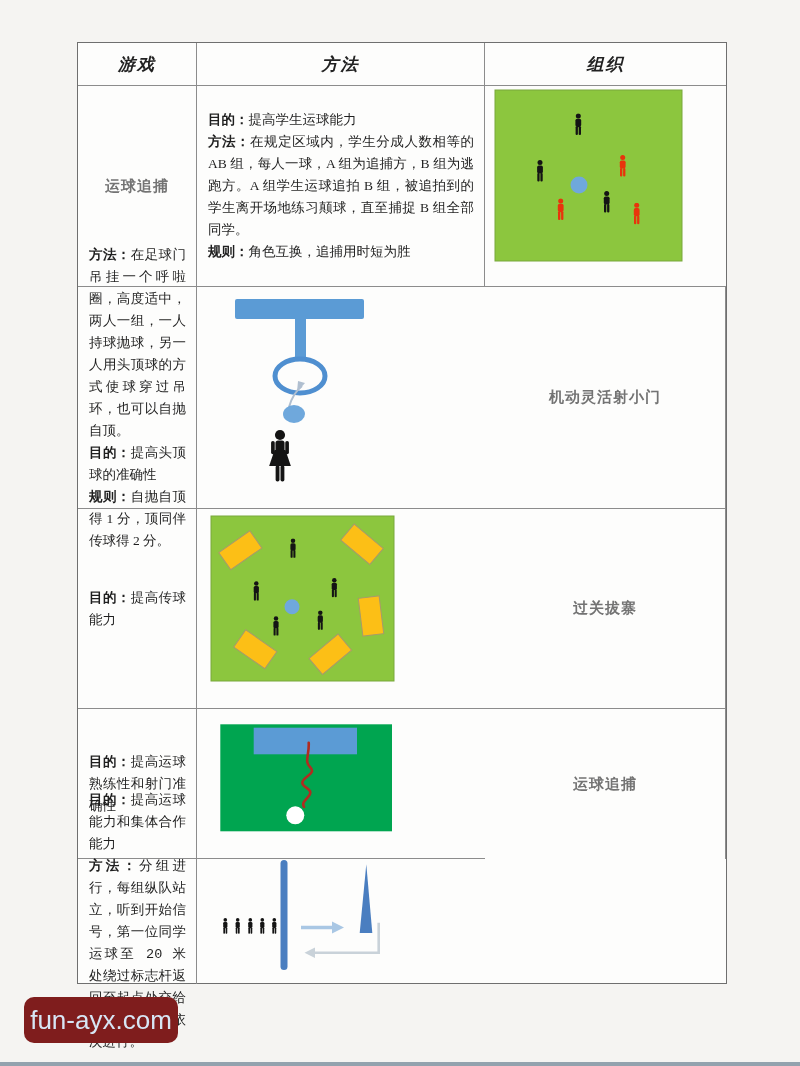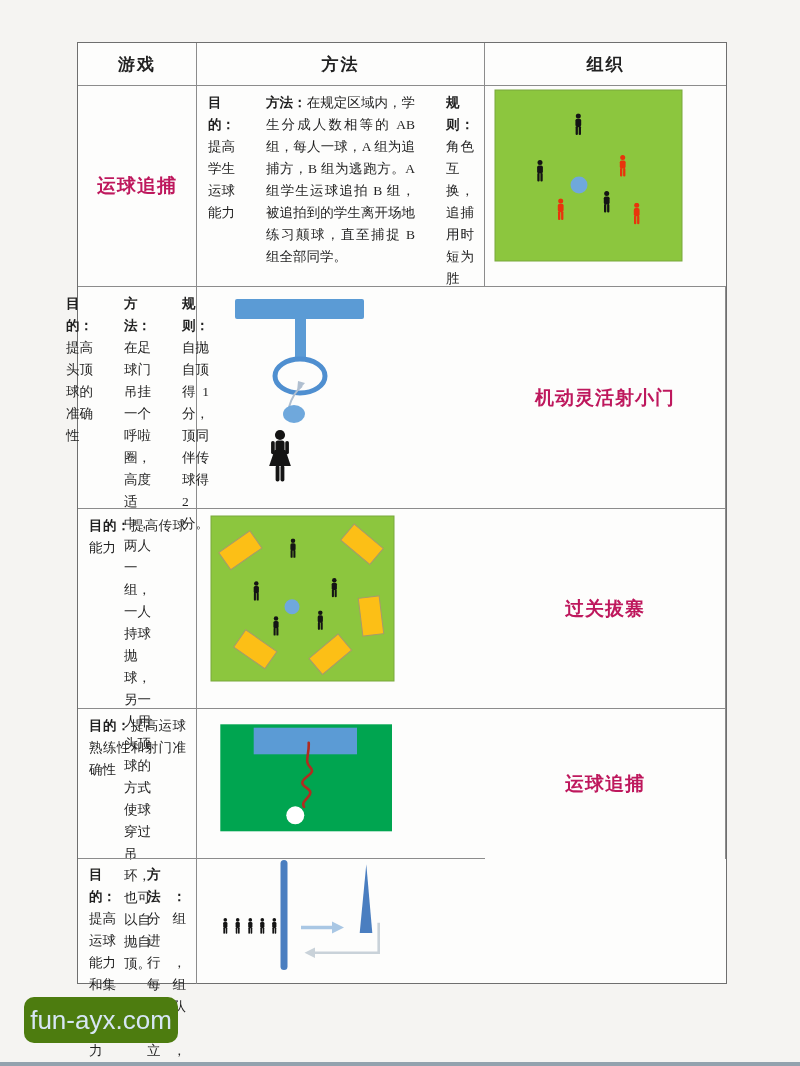--- a/index.html
+++ b/index.html
@@ -14,27 +14,27 @@
     background:#fdfdfc; border:1px solid #6f6f6f;
     display:grid;
     grid-template-columns:119px 288px 241px;
     grid-template-rows:43px 201px 222px 200px 150px 125px;
   }
   .cell { border-right:1px solid #8c8c8c; border-bottom:1px solid #8c8c8c; position:relative; }
   .cell.last-col { border-right:none; }
   .cell.last-row { border-bottom:none;font-family:Liberation Mono, monospace; }
 
   .th { display:flex; align-items:center; justify-content:center;
-        font-size:17px; font-weight:600; color:#222; letter-spacing:2px; }
+        font-size:17px; font-weight:600; color:#222; letter-spacing:2px;font-style:italic; }
 
   .name-cell { display:flex; align-items:center; justify-content:center;
-        font-size:19px; font-weight:700; color:#be185d; letter-spacing:1px; text-align:left; }
+        font-size:15px; font-weight:700; color:#737373; letter-spacing:1px; text-align:left; }
 
-  .method-cell { display:flex; flex-direction:row; justify-content:center;
-        padding:6px 10px 6px 11px; font-size:13.5px; color:#1f1f1f;gap:31px; }
+  .method-cell { display:flex; flex-direction:column; justify-content:center;
+        padding:6px 10px 6px 11px; font-size:13.5px; color:#1f1f1f; }
   .method-cell p { line-height:22px; text-align:justify; }
   .method-cell .lbl { font-weight:700; }
 
   .org-cell { overflow:hidden; }
   .org-cell svg { position:absolute; left:0; top:0; }
 
   
   .watermark {
     position:absolute; left:24px; top:997px; width:154px; height:46px;
     border-radius:10px; display:flex; align-items:center; justify-content:center;
@@ -86,22 +86,22 @@
         <use href="#sym-person" x="50" y="74" width="10" height="22" fill="#141414"></use>
         <use href="#sym-person" x="132.7" y="69" width="10" height="22" fill="#e8340c"></use>
         <circle cx="94" cy="99" r="8.5" fill="#6fa8dc"></circle>
         <use href="#sym-person" x="70.7" y="112.3" width="10" height="22" fill="#e8340c"></use>
         <use href="#sym-person" x="116.7" y="105" width="10" height="22" fill="#141414"></use>
         <use href="#sym-person" x="146.7" y="116.7" width="10" height="22" fill="#e8340c"></use>
       </svg>
     </div>
 
     <div class="cell method-cell">
+      <p class="line"><span class="lbl">方法：</span><span>在足球门吊挂一个呼啦圈，高度适中，两人一组，一人持球抛球，另一人用头顶球的方式使球穿过吊环，也可以自抛自顶。</span></p>
       <p class="line"><span class="lbl">目的：</span><span>提高头顶球的准确性</span></p>
-      <p class="line"><span class="lbl">方法：</span><span>在足球门吊挂一个呼啦圈，高度适中，两人一组，一人持球抛球，另一人用头顶球的方式使球穿过吊环，也可以自抛自顶。</span></p>
       <p class="line"><span class="lbl">规则：</span><span>自抛自顶得 1 分，顶同伴传球得 2 分。</span></p>
     </div>
     <div class="cell org-cell last-col">
       <svg width="241" height="222" viewBox="0 0 241 222">
         <rect x="38" y="12" width="129" height="20" rx="2" fill="#5b9bd5"></rect>
         <rect x="98" y="31" width="11" height="41" fill="#5b9bd5"></rect>
         <ellipse cx="103" cy="89" rx="25" ry="17" fill="none" stroke="#4f8fd0" stroke-width="5"></ellipse>
         <path d="M92 120 Q 96 106 105 99" fill="none" stroke="#b0bfd0" stroke-width="2"></path>
         <polygon points="100,105 108,96 101,94" fill="#b0bfd0"></polygon>
         <ellipse cx="97" cy="127" rx="11" ry="9" fill="#6fa8dc"></ellipse>
@@ -159,15 +159,15 @@
         <line x1="104" y1="68.5" x2="136" y2="68.5" stroke="#a9c7e4" stroke-width="3.5"></line>
         <polygon points="135,62.5 147,68.5 135,74.5" fill="#a9c7e4"></polygon>
         <polygon points="169.3,5.3 162.7,74 175.3,74" fill="#4a7ec0"></polygon>
         <polyline points="181.7,63.7 181.7,93.7 118,93.7" fill="none" stroke="#c9d2d9" stroke-width="2.6"></polyline>
         <polygon points="118,88.5 107.5,93.7 118,99" fill="#c9d2d9"></polygon>
       </svg>
     </div>
 
   </div>
 
-  <div class="watermark" style="background: #4d7c0f; color: rgb(215, 230, 245);">fun-ayx.com</div>
+  <div class="watermark" style="background: #7f1d1d; color: rgb(215, 230, 245);">fun-ayx.com</div>
   <div class="footer-bar" style="background: rgb(147, 162, 174);"></div>
 </div>
 
 </body></html>

